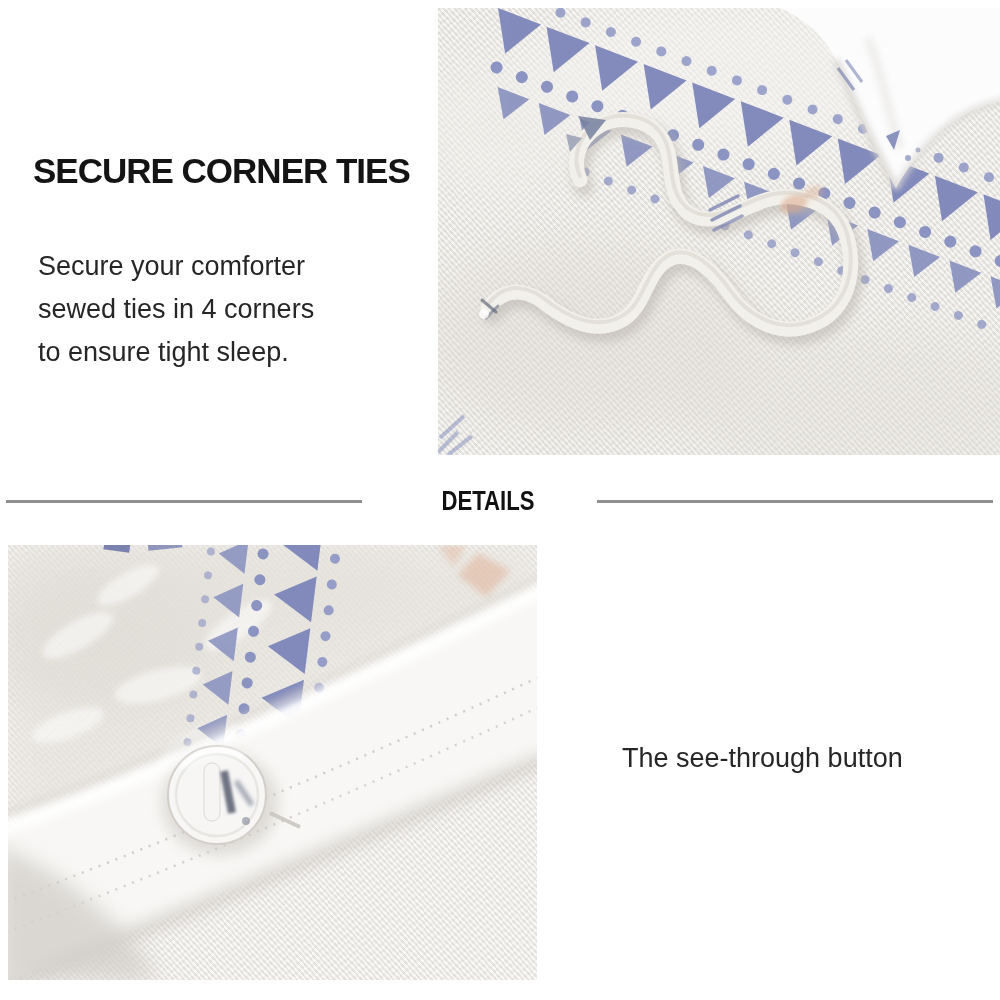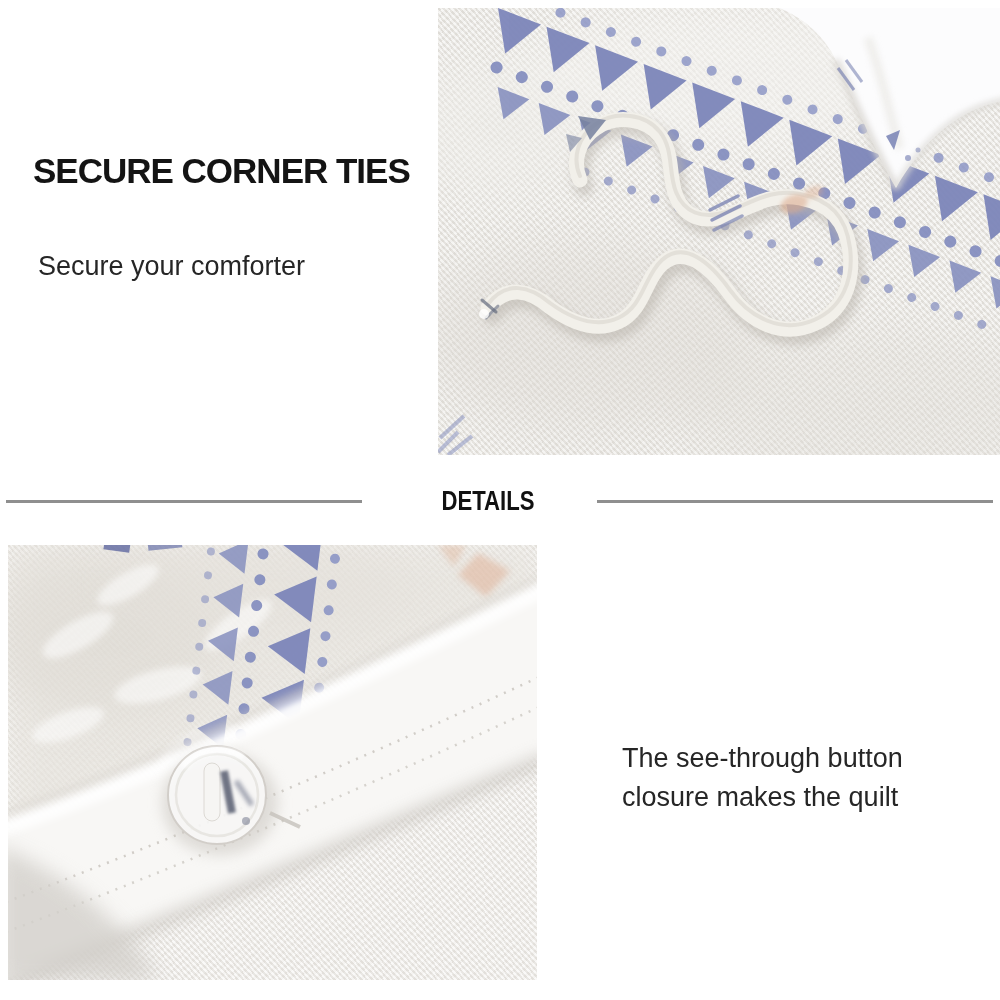--- a/index.html
+++ b/index.html
@@ -38,20 +38,22 @@
 </head>
 <body>
 
 <div class="page">
 
 
   <h1 class="heading h-left">SECURE CORNER TIES</h1>
 
   <div class="bodytext body-left">
     <div class="line">Secure your comforter</div>
+    <div class="line">sewed ties in 4 corners</div>
+    <div class="line">to ensure tight sleep.</div>
   </div>
 
   <div class="photo photo-tie">
     <svg viewBox="0 0 562 447" preserveAspectRatio="none">
       <defs>
         <polygon id="bt" points="0,0 46,0 23,40"></polygon>
         <polygon id="st" points="0,0 34,0 17,28"></polygon>
       </defs>
 
       <g>
@@ -210,16 +212,15 @@
         <path d="M228,236 L244,260" stroke="#596079" stroke-width="5" opacity=".55" style="filter:blur(2px)"></path>
         <circle cx="238" cy="276" r="4" fill="#596079" opacity=".45"></circle>
         <path d="M262,268 L292,282" stroke="#c6c2bc" stroke-width="4" opacity=".8"></path>
       </g>
     </svg>
   </div>
 
 
   <div class="bodytext body-right">
     <div class="line">The see-through button</div>
-    <div class="line">closure makes the quilt</div>
   </div>
 
 </div>
 
 </body></html>

